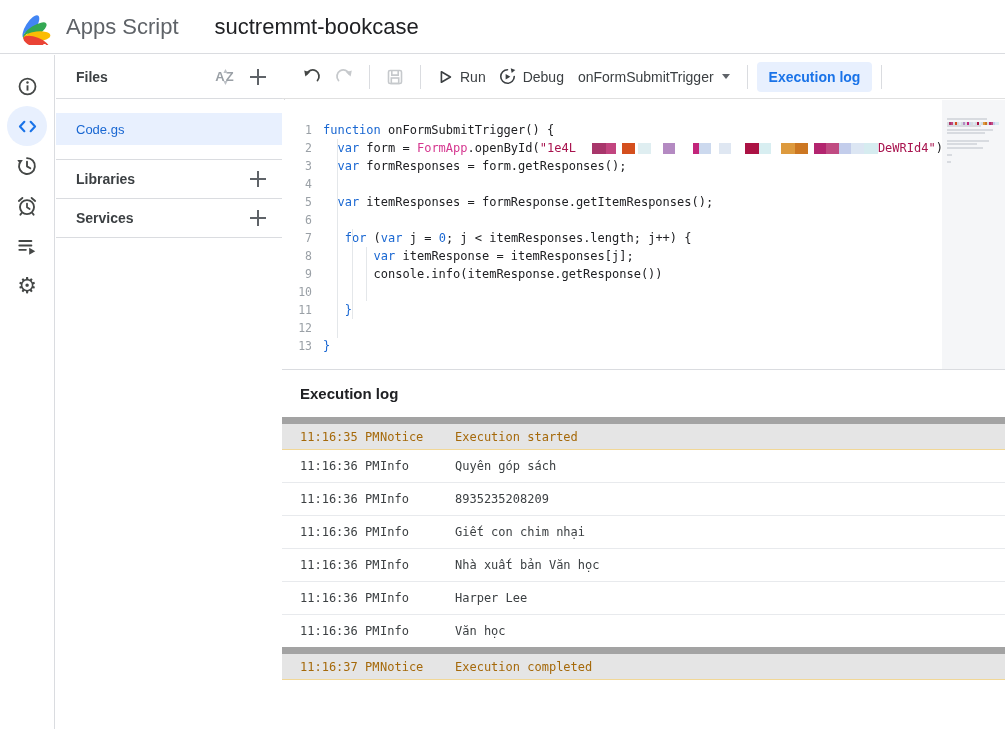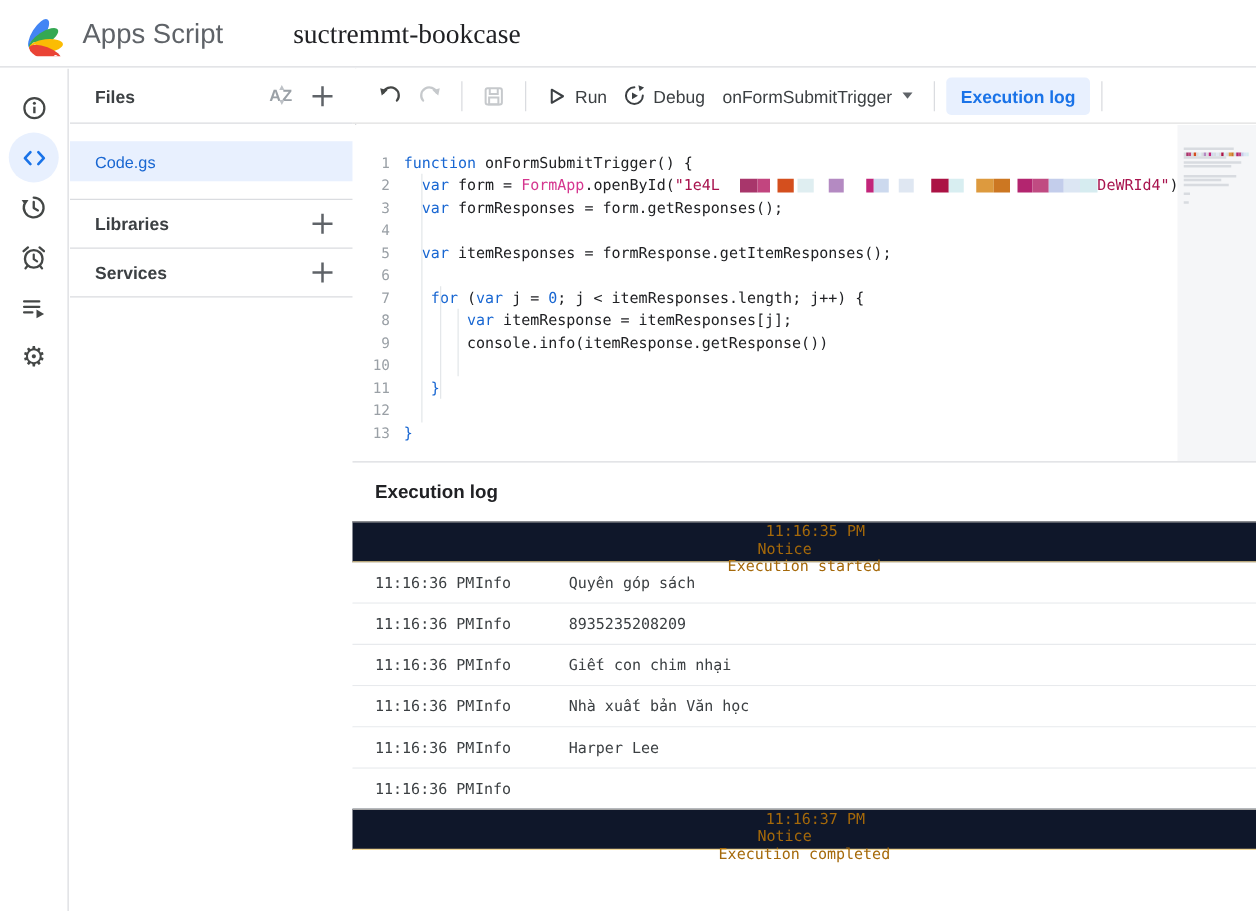--- a/index.html
+++ b/index.html
@@ -6,21 +6,21 @@
   html,body { margin:0; padding:0; }
   body {
     width:1005px; height:729px; position:relative; overflow:hidden;
     background:#fff; font-family:"Liberation Sans", sans-serif; color:#202124;
   }
   
   .topbar { position:absolute; left:0; top:0; width:1005px; height:54px;
     border-bottom:1px solid #dadce0; display:flex; align-items:center; background:#fff; }
   .logo { margin-left:16px; width:42px; height:36px; flex:none; }
   .app-name { font-size:22px; color:#5f6368; margin-left:8px; }
-  .project-title { font-size:22px; color:#202124; margin-left:56px;font-family:Liberation Serif, serif; }
+  .project-title { font-size:22px; color:#202124; margin-left:36px; }
   
   .rail { position:absolute; left:0; top:55px; width:55px; height:674px;
     border-right:1px solid #dadce0; background:#fff;
     display:flex; flex-direction:column; align-items:center; padding-top:11px; }
   .rail-item { width:40px; height:40px; border-radius:50%;
     display:flex; align-items:center; justify-content:center; cursor:pointer; }
   .rail-item.selected { background:#e8f0fe; }
   .gear-glyph { font-size:22px; color:#444746; line-height:1; }
   
   .files { position:absolute; left:56px; top:55px; width:229px; height:674px;
@@ -79,22 +79,22 @@
   .mm-seg { position:absolute; height:3px; }
   
   .execlog { position:absolute; left:282px; top:369px; width:723px; height:360px;
     border-top:1px solid #dadce0; background:#fff; }
   .execlog-header { height:48px; display:flex; align-items:center; padding-left:18px;
     font-size:15px; font-weight:bold; color:#202124; border-bottom:1px solid #dadce0; }
   .log-row { height:33px; display:flex; align-items:center;
     font-family:"DejaVu Sans Mono", monospace; font-size:12px;
     border-bottom:1px solid #e8eaed; }
   .log-row.info { color:#3c4043; background:#fff; }
-  .log-row.notice { color:#a5690a; background:#0f172a;
-    border-bottom:1px solid #f1d796; border-top:1px solid #a3a3a3; margin-top:-1px;flex-direction:column; }
+  .log-row.notice { color:#a5690a; background:#e5e5e5;
+    border-bottom:1px solid #f1d796; border-top:7px solid #a3a3a3; margin-top:-1px; }
   .log-time { width:98px; padding-left:18px; flex:none; }
   .log-level { width:75px; flex:none; }
   .log-msg { flex:1; }
   svg { display:block; }
 </style>
 </head>
 <body>
 
 <div class="topbar">
   <svg class="logo" viewBox="0 0 42 36">
@@ -317,20 +317,21 @@
         <span class="log-msg">Nhà xuất bản Văn học</span>
       </div>
       <div class="log-row info">
         <span class="log-time">11:16:36 PM</span>
         <span class="log-level">Info</span>
         <span class="log-msg">Harper Lee</span>
       </div>
       <div class="log-row info">
         <span class="log-time">11:16:36 PM</span>
         <span class="log-level">Info</span>
+        <span class="log-msg">Văn học</span>
       </div>
       <div class="log-row notice">
         <span class="log-time">11:16:37 PM</span>
         <span class="log-level">Notice</span>
         <span class="log-msg">Execution completed</span>
       </div>
     </div>
 </div>
 
 </body></html>

